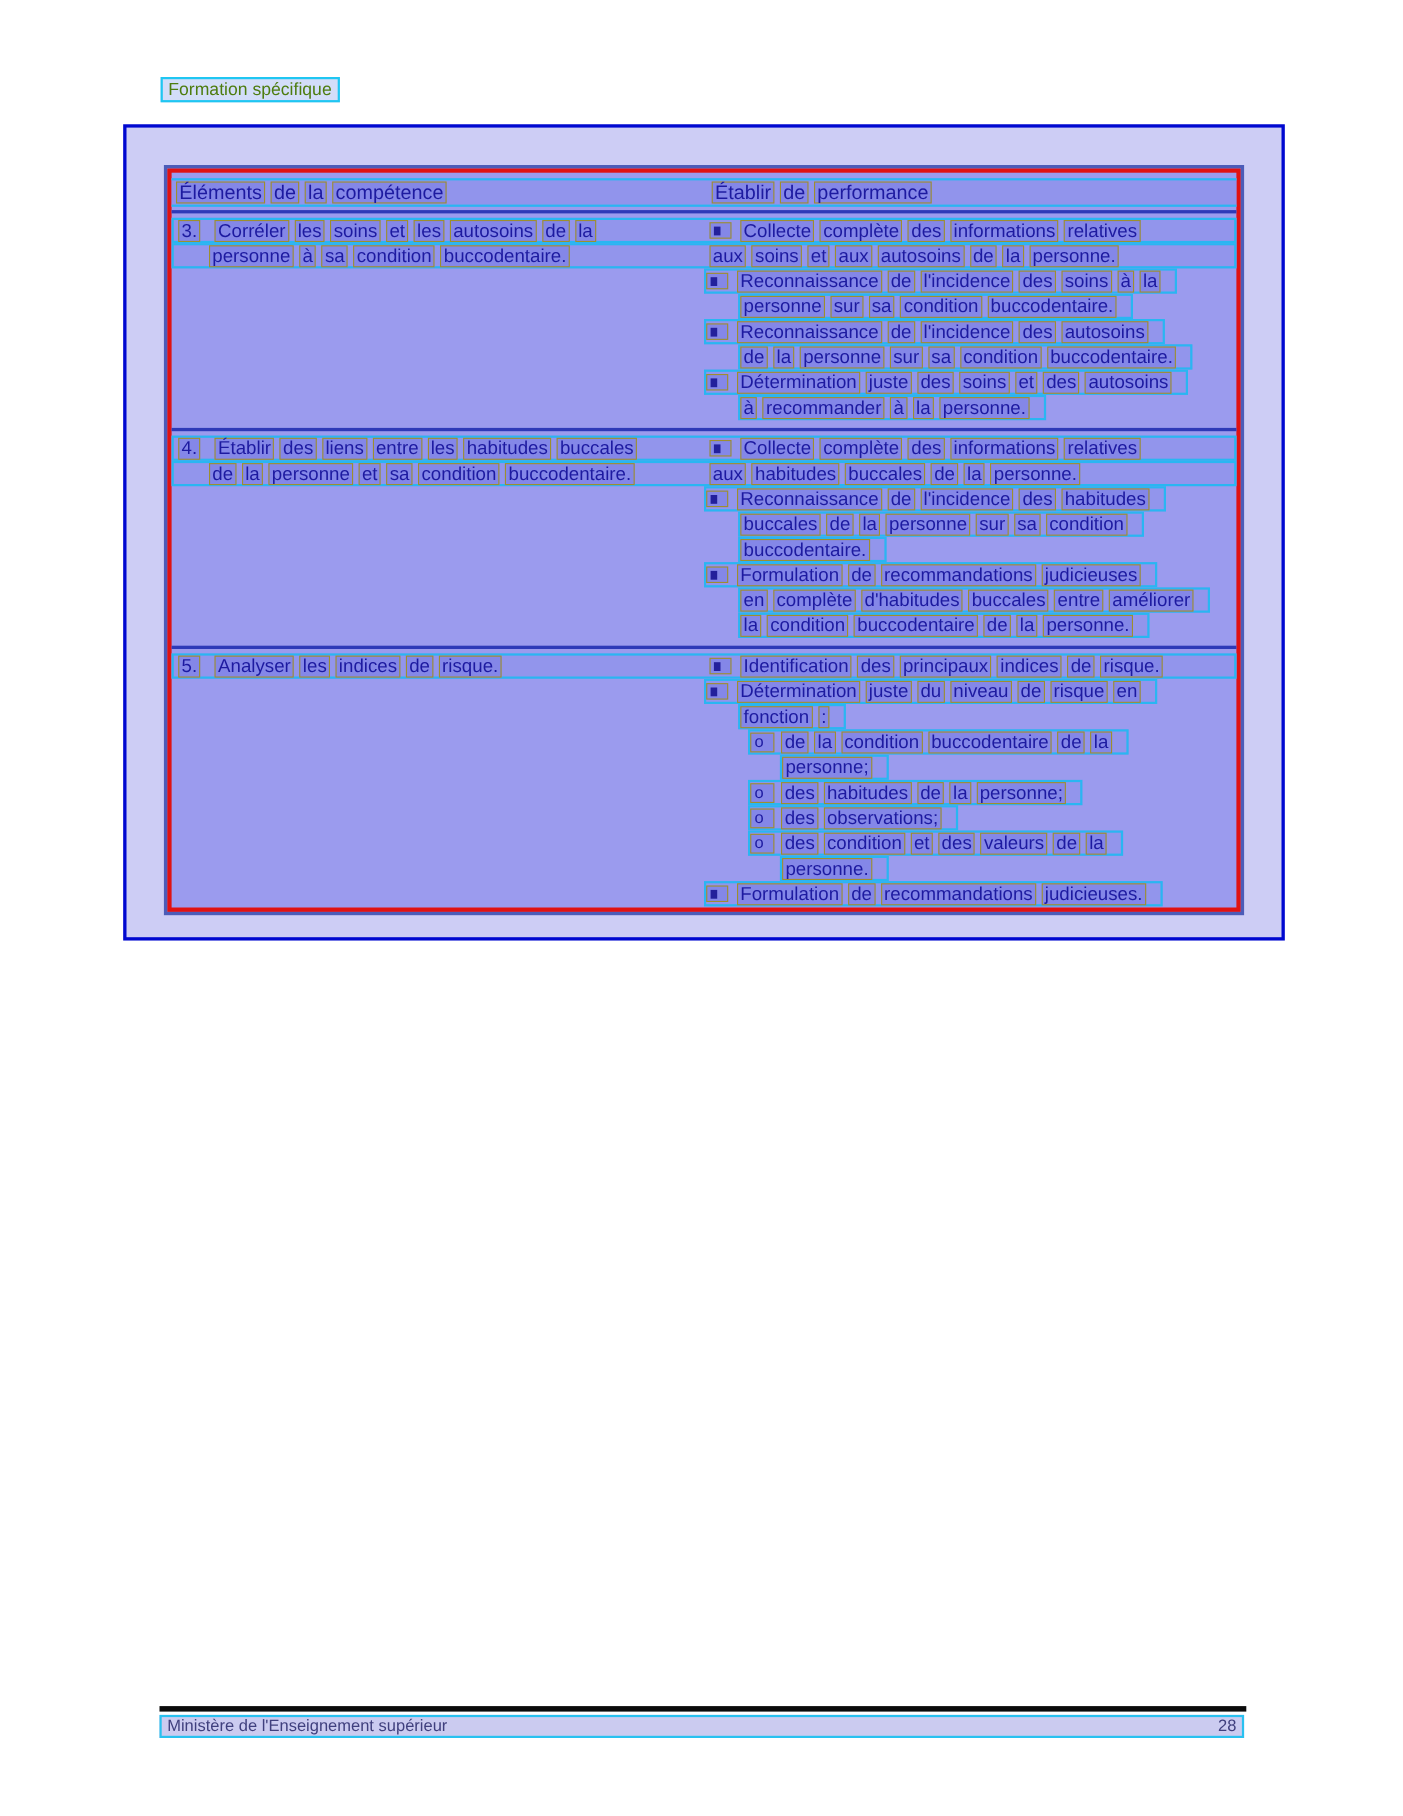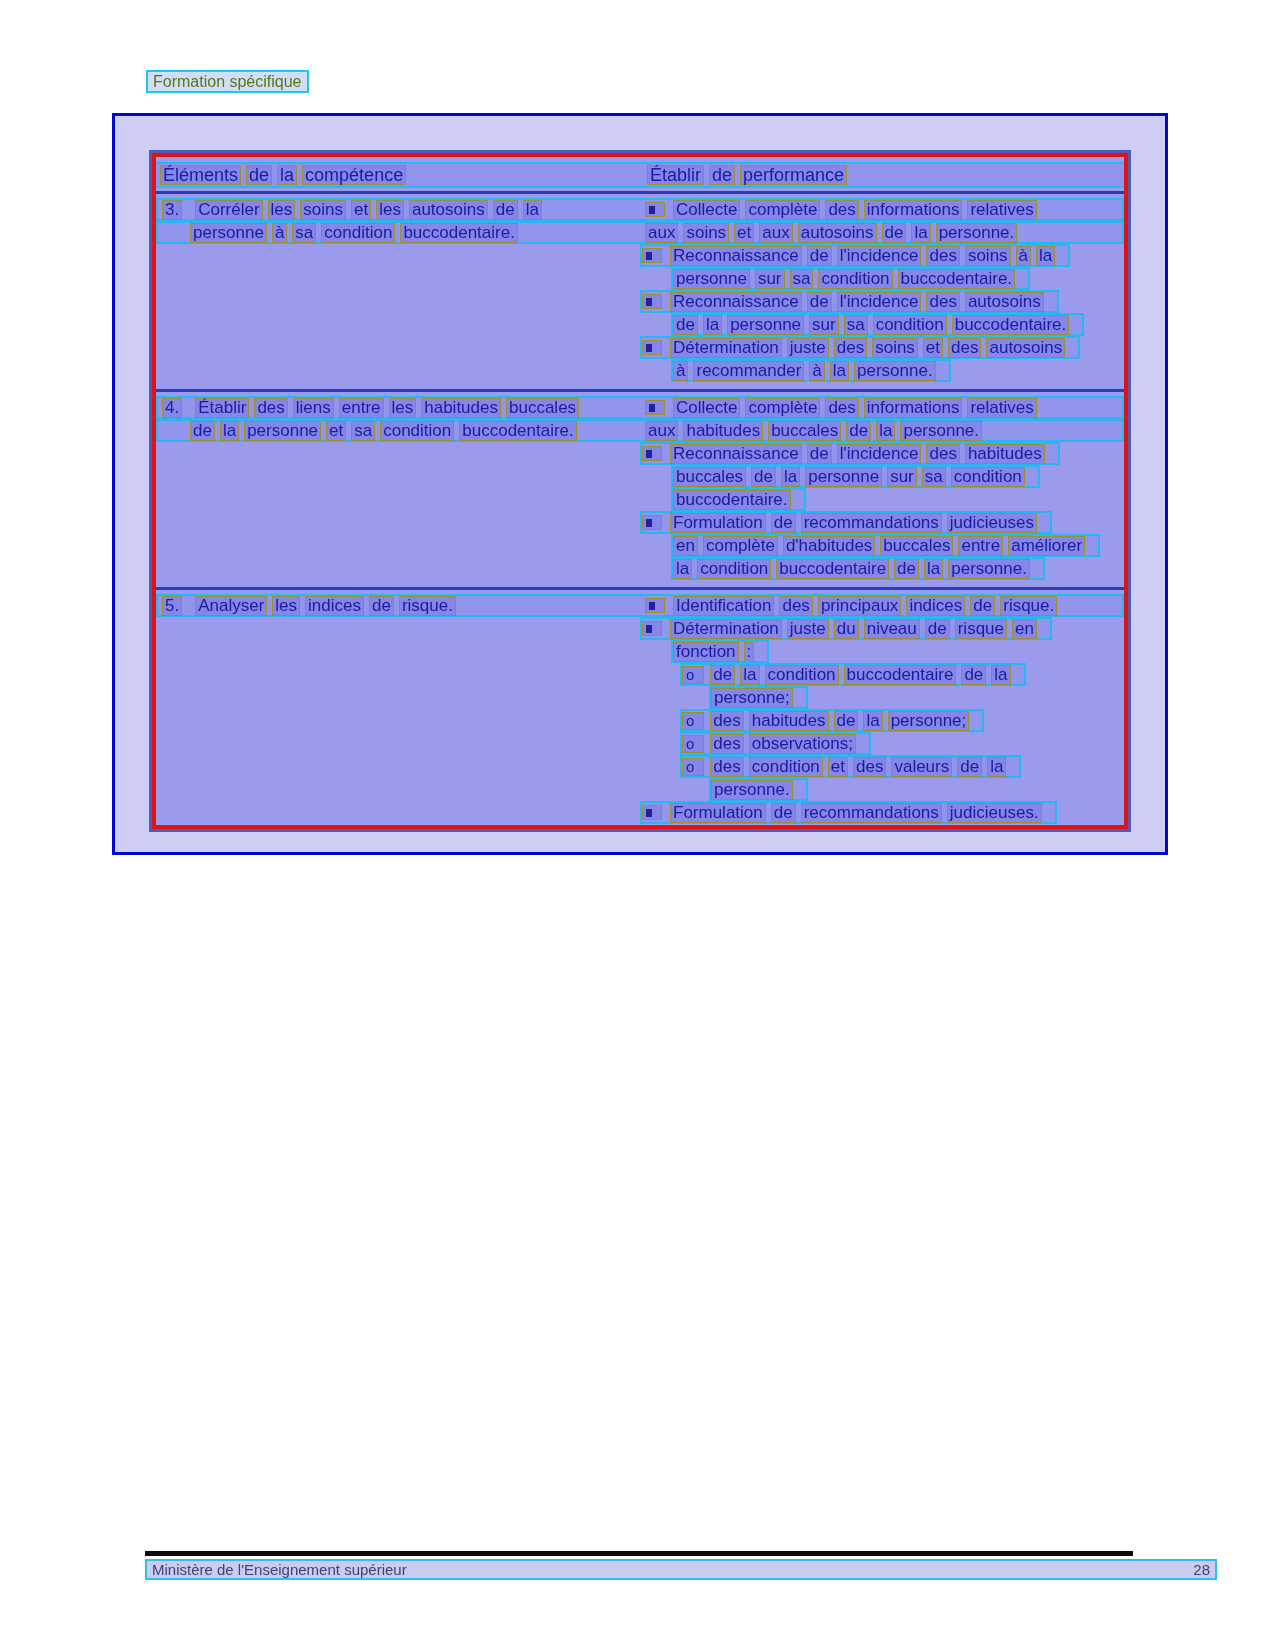--- a/index.html
+++ b/index.html
@@ -65,21 +65,21 @@
     color:#1d1aa0; font-size:15px; line-height:15px;
     padding:0 9px 1px 3px; margin-right:6px;
   }
   
   .footer-bar {
     position:absolute; left:145px; top:1551px;
     width:988px; height:5px; background:#0b0b0b;
   }
   .footer-box {
     position:absolute; left:145px; top:1559px;
-    width:1072px; height:21px; box-sizing:border-box;
+    width:986px; height:21px; box-sizing:border-box;
     border:2px solid #29c1f0; background:#cbcbf0;
     color:#40407e; font-size:15px;
     display:flex; justify-content:space-between; 
     padding:0 5px;
   }
 </style>
 </head>
 <body>
 
 <div class="page-label">Formation spécifique</div>

